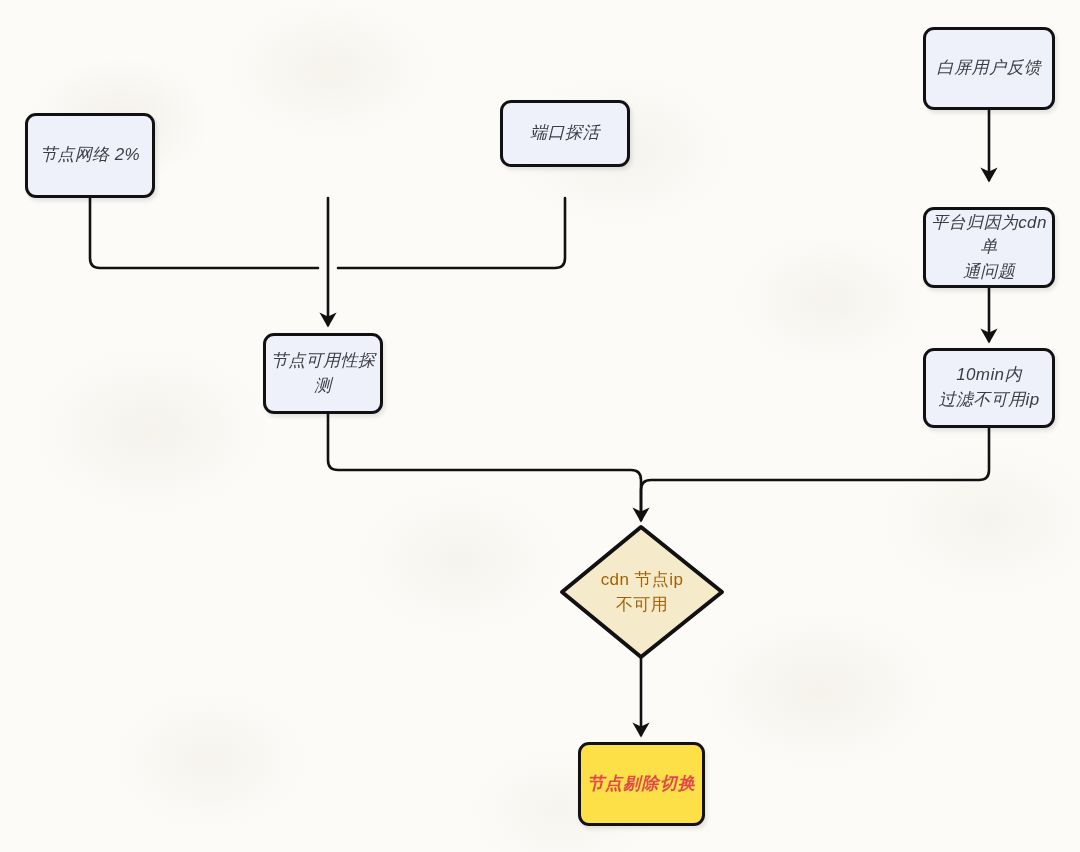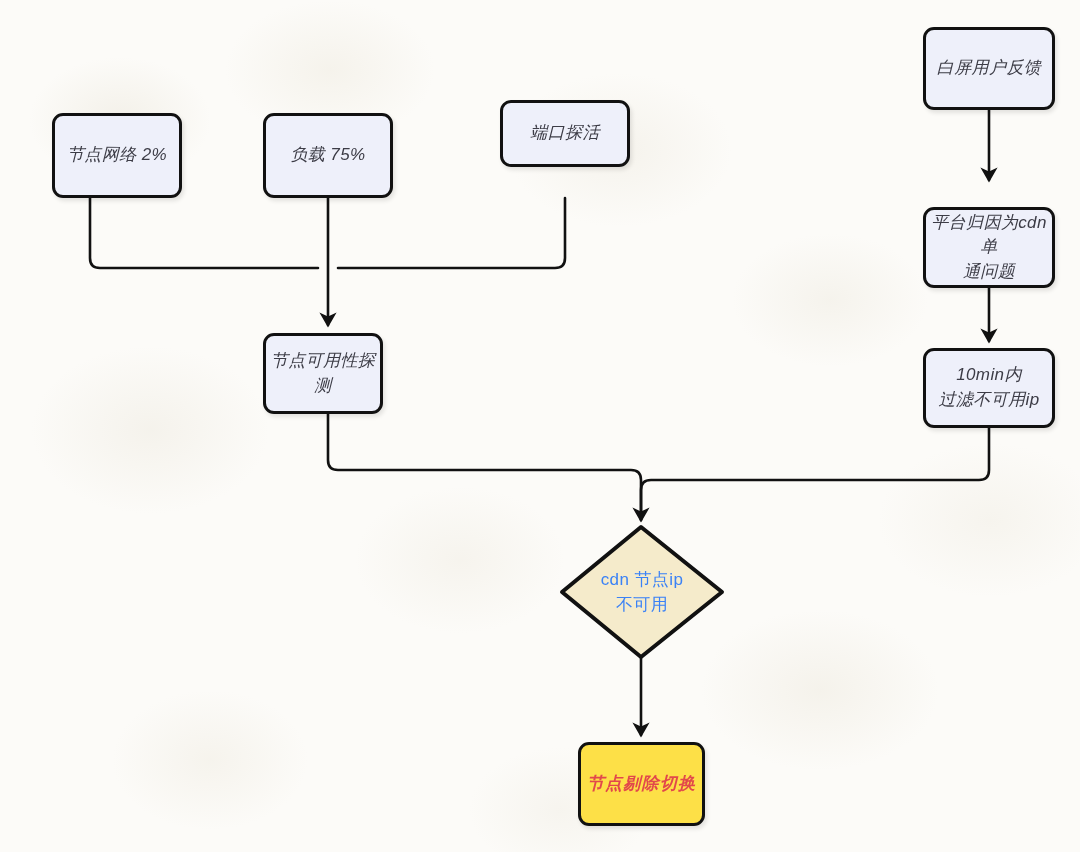--- a/index.html
+++ b/index.html
@@ -74,21 +74,21 @@
     position: absolute;
     z-index: 2;
   }
   .diamond-label {
     position: absolute;
     inset: 0;
     display: flex;
     align-items: center;
     justify-content: center;
     text-align: center;
-    color: #3b82f6;
+    color: #a16207;
     font-size: 17px;
     line-height: 1.5;
     letter-spacing: .4px;
     z-index: 3;
   }
   .label { white-space: pre-line; }
 </style>
 </head>
 <body>
 
@@ -113,27 +113,24 @@
 
     <path d="M328,414 L328,460 Q328,470 338,470 L631,470 Q641,470 641,480 L641,520" fill="none" stroke="#111111" stroke-width="2.6" stroke-linecap="round" stroke-linejoin="round" marker-end="url(#arrowhead)"></path>
 
     <path d="M989,428 L989,470 Q989,480 979,480 L651,480 Q641,480 641,490 L641,520" fill="none" stroke="#111111" stroke-width="2.6" stroke-linecap="round" stroke-linejoin="round"></path>
 
     <path d="M641,657 L641,735" fill="none" stroke="#111111" stroke-width="2.6" stroke-linecap="round" marker-end="url(#arrowhead)"></path>
 
     <polygon points="641,527 722,592 641,657 562,592" fill="#f5ebcb" stroke="#111111" stroke-width="4" stroke-linejoin="round"></polygon>
   </svg>
 
-  <div class="node box" style="left:25px; top:113px; width:130px; height:85px;margin-left:27px;">
+  <div class="node box" style="left:25px; top:113px; width:130px; height:85px;">
     <span class="label">节点网络 2%</span>
   </div>
 
-  <div class="node box" style="left:263px; top:113px; width:130px; height:85px;">
-    <span class="label">负载 75%</span>
-  </div>
 
   <div class="node box" style="left:500px; top:100px; width:130px; height:67px;">
     <span class="label">端口探活</span>
   </div>
 
   <div class="node box" style="left:263px; top:333px; width:120px; height:81px;">
     <span class="label">节点可用性探测</span>
   </div>
 
   <div class="node box" style="left:923px; top:27px; width:132px; height:83px;">

